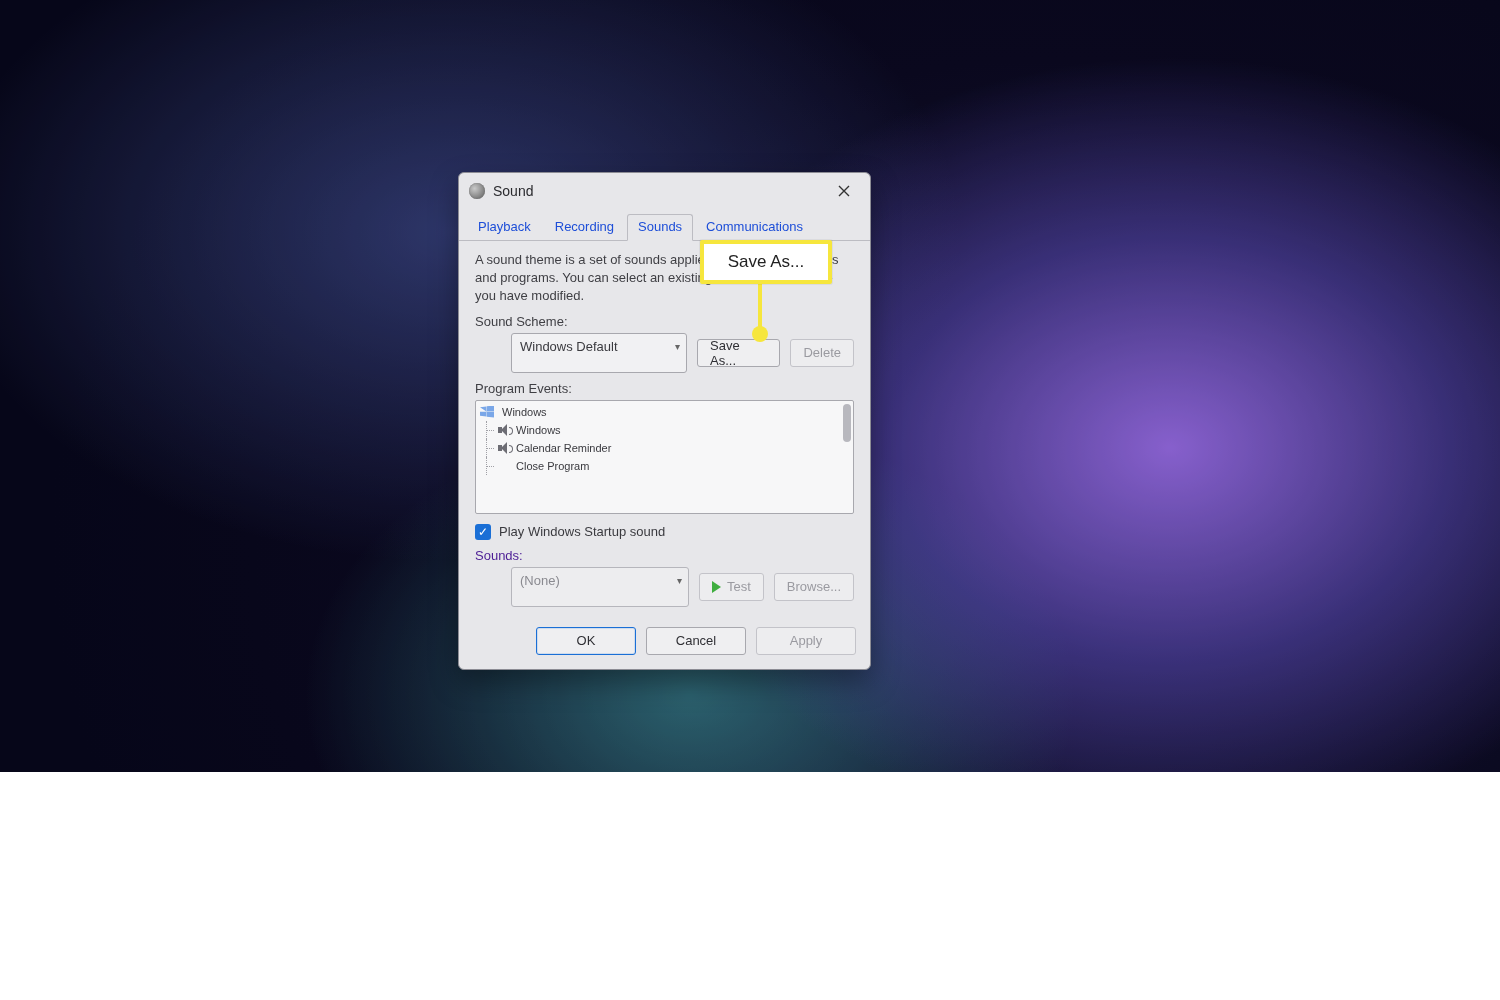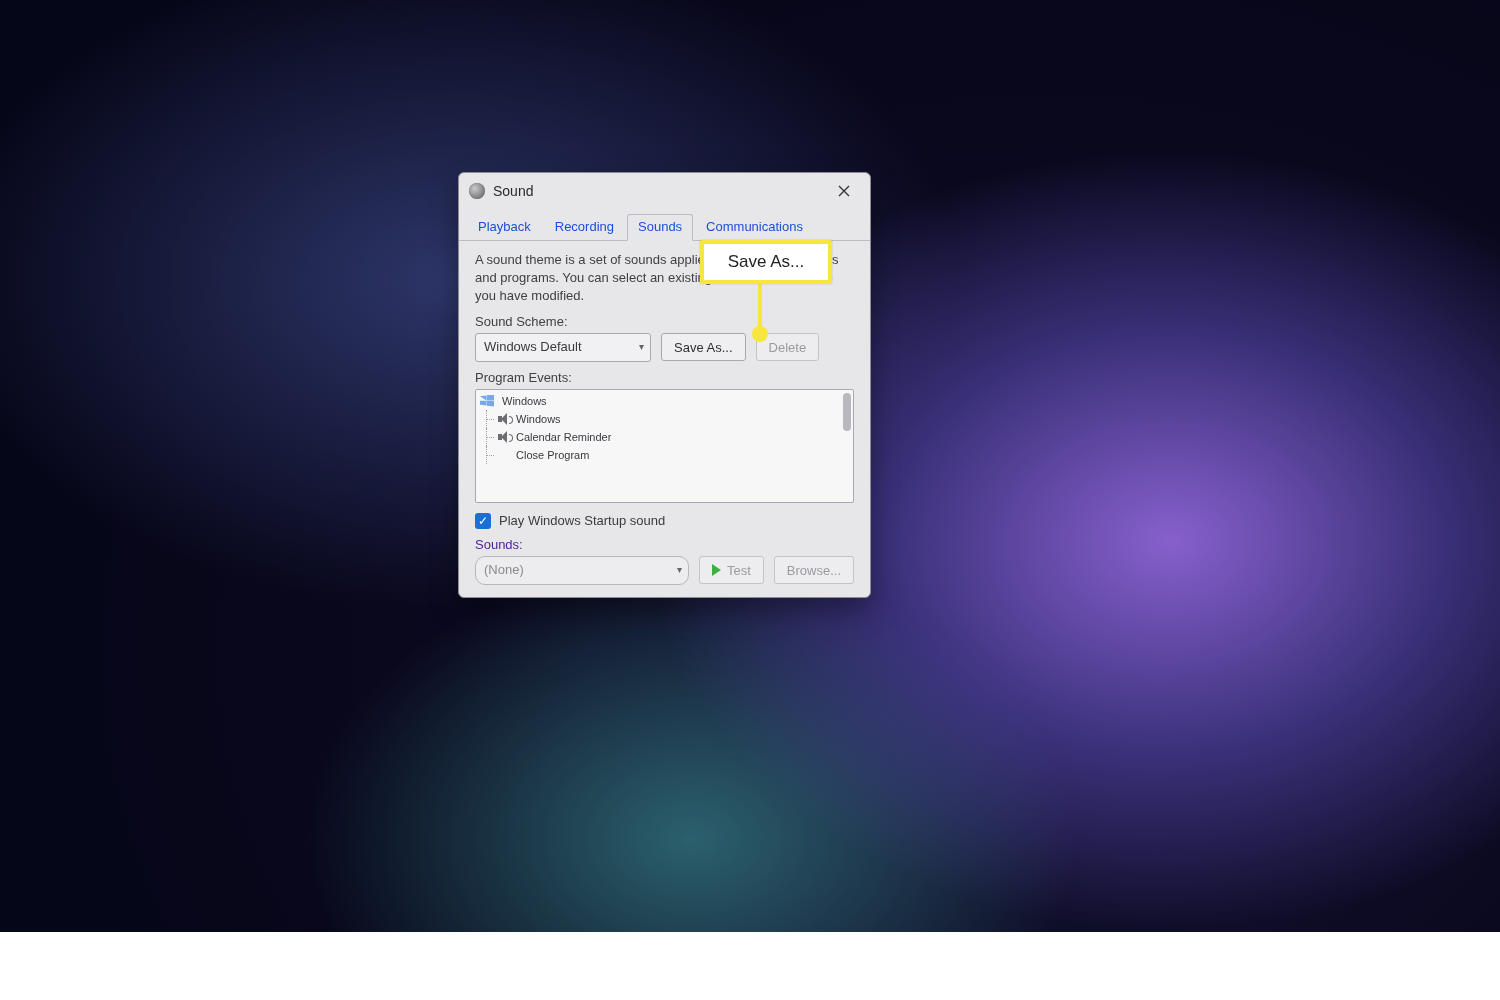--- a/index.html
+++ b/index.html
@@ -7,21 +7,21 @@
     padding: 0;
     width: 1500px;
     height: 1000px;
     overflow: hidden;
     font-family: "Segoe UI", Tahoma, sans-serif;
     font-size: 13px;
   }
   .desktop {
     position: relative;
     width: 1500px;
-    height: 932px;
+    height: 772px;
     background:
       radial-gradient(800px 600px at 78% 58%, rgba(170,120,255,0.95), rgba(110,90,220,0.55) 35%, rgba(40,30,90,0) 65%),
       radial-gradient(850px 550px at 30% 30%, rgba(90,110,200,0.55), rgba(40,40,90,0) 60%),
       radial-gradient(700px 500px at 46% 90%, rgba(80,200,200,0.55), rgba(20,60,70,0) 55%),
       radial-gradient(1000px 800px at 70% 70%, #1a1840, #0a0820 60%, #06061a);
   }
   .desktop::after {
     content: "";
     position: absolute;
     inset: 0;
@@ -100,22 +100,23 @@
 
   .row { display: flex; gap: 10px; align-items: center; margin-bottom: 8px; }
 
   .dropdown {
     flex: 0 0 160px;
     height: 26px;
     background: #f1f1f3;
     border: 1px solid #a8a8ae;
     border-radius: 3px;
     display: flex; align-items: center; justify-content: space-between;
-    padding: 0 6px 1px 8px;
+    padding: 0 6px 12px 8px;
     color: #3a3a3f;
+    margin-left: 36px;
   }
   .dropdown.disabled { color: #8a8a90; background:#ededef; border-color:#b6b6bc; }
   .chev { font-size: 10px; color: #666; }
 
   .btn {
     height: 26px;
     padding: 0 12px;
     background: #efeff1;
     border: 1px solid #a8a8ae;
     border-radius: 3px;
@@ -186,21 +187,21 @@
   }
 
   .check-row { display:flex; align-items:center; gap:8px; margin: 10px 0 8px 0; }
   .checkbox {
     width:16px; height:16px; border-radius:3px;
     background:#1a6fd6; display:flex; align-items:center; justify-content:center;
     color:#fff; font-size:12px; line-height:1;
   }
 
   .sounds-row { display:flex; gap:10px; align-items:center; }
-  .sounds-row .dropdown { flex: 1 1 auto; border-radius: 10px; }
+  .sounds-row .dropdown { flex: 1 1 auto; }
   .play-icon {
     width:0;height:0;
     border-top:6px solid transparent;
     border-bottom:6px solid transparent;
     border-left:9px solid #3fae3f;
     margin-right:6px;
   }
 
   .footer {
     display:flex; justify-content:flex-end; gap:10px;
@@ -319,20 +320,25 @@
           <span class="chev">▾</span>
         </div>
         <div class="btn disabled">
           <span class="play-icon"></span>
           <span>Test</span>
         </div>
         <div class="btn disabled">Browse...</div>
       </div>
     </div>
 
+    <div class="footer">
+      <div class="btn primary">OK</div>
+      <div class="btn">Cancel</div>
+      <div class="btn disabled">Apply</div>
+    </div>
   </div>
 
   <div class="callout">
     <span>Save As...</span>
   </div>
   <div class="callout-line"></div>
   <div class="callout-dot"></div>
 
 </div>
 

